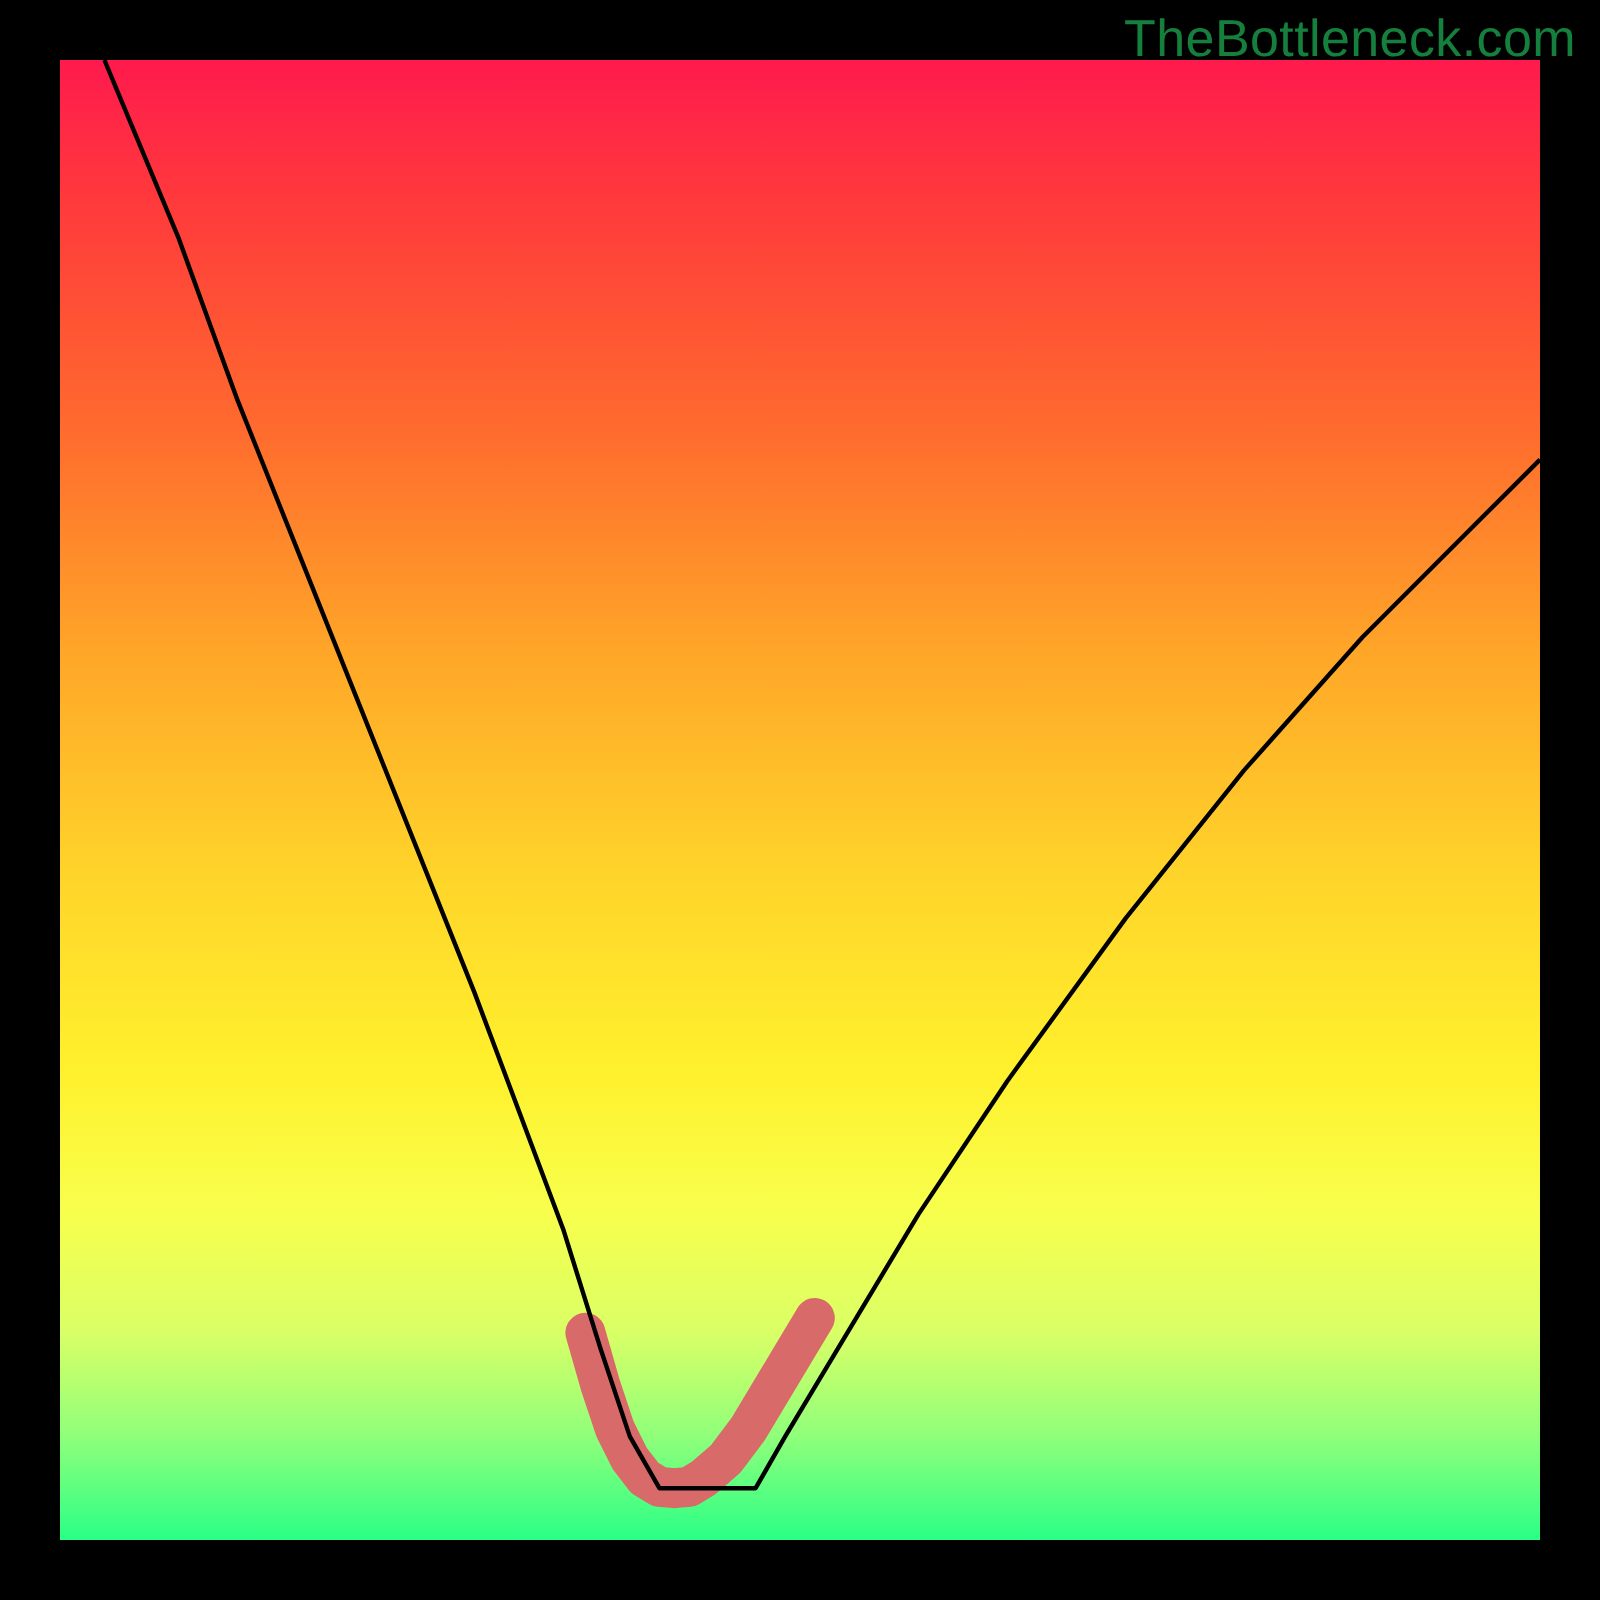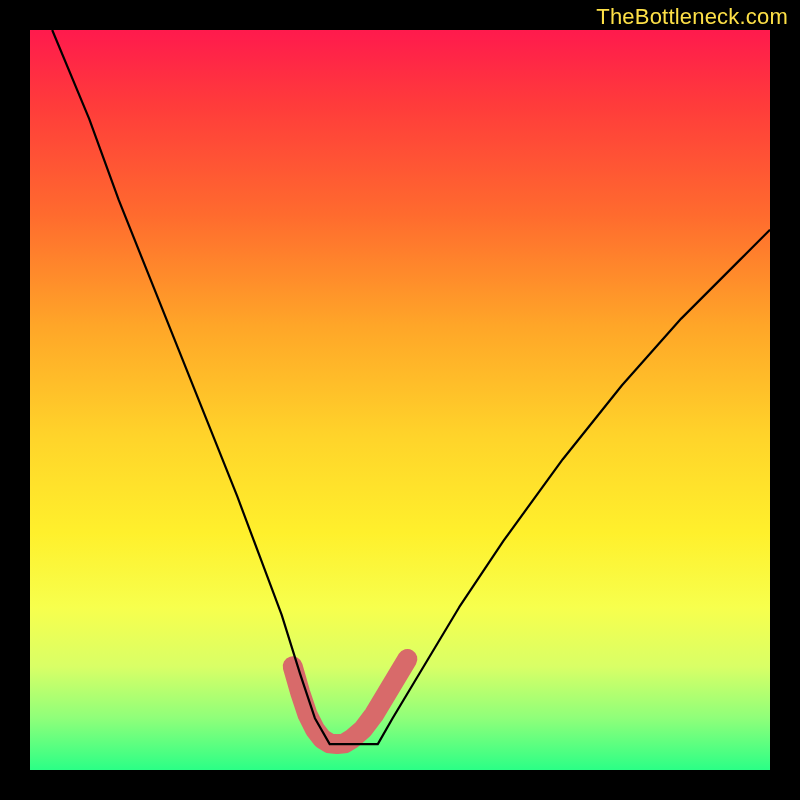--- a/index.html
+++ b/index.html
@@ -34,22 +34,22 @@
       #f7ff4d 78%,
       #d9ff66 86%,
       #8fff7a 93%,
       #2bff86 100%);
   }
   .watermark {
     position: absolute;
     top: 4px;
     right: 12px;
     font-family: Arial, Helvetica, sans-serif;
-    font-size: 22px;
-    color: #fde047;
+    font-size: 26px;
+    color: #15803d;
     letter-spacing: 0.2px;
     user-select: none;
     text-align: center;
   }
   svg.curve {
     position: absolute;
     left: 0;
     top: 0;
     width: 740px;
     height: 740px;

